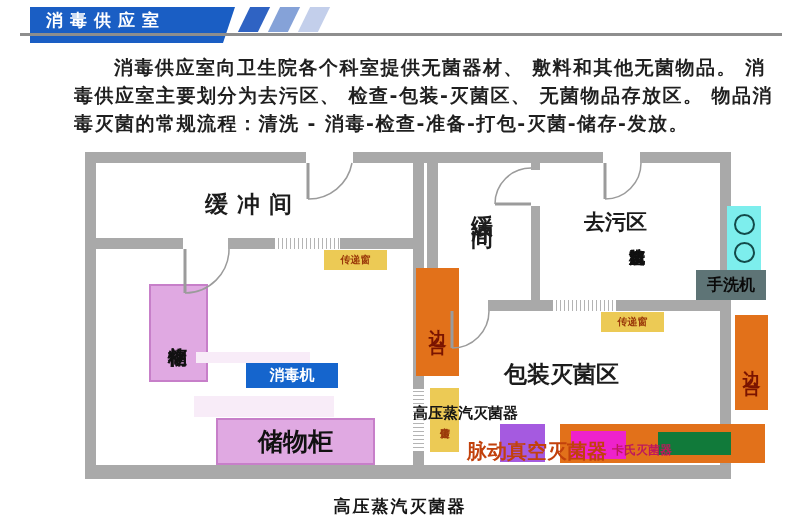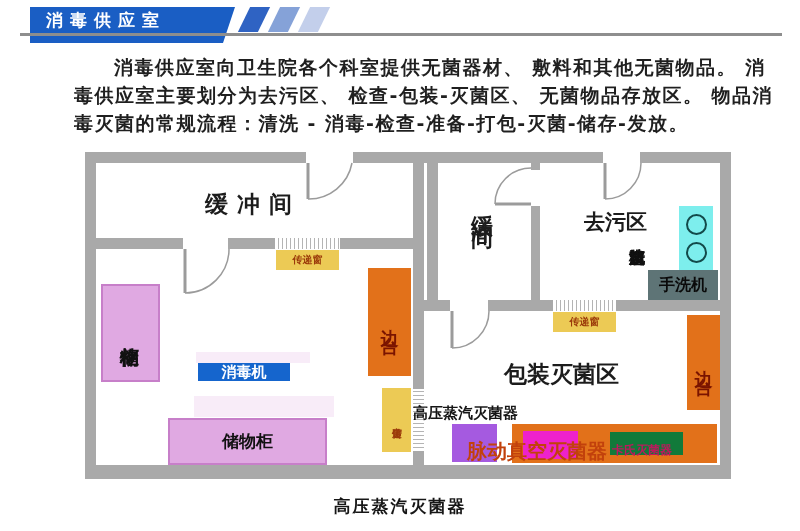--- a/index.html
+++ b/index.html
@@ -19,21 +19,21 @@
 
   
   .intro{position:absolute;left:30px;top:53px;width:750px;color:#1f1f1f;font-weight:600;margin-left:44px;}
   .intro .ln{height:28px;line-height:28px;font-size:19px;letter-spacing:1.5px;white-space:nowrap;}
   .intro .ln.first{padding-left:40px;}
 
   
   .wall{position:absolute;background:#a9a9a9;}
   .hatch-h{position:absolute;background:repeating-linear-gradient(90deg,#ffffff 0 3px,#b4b4b4 3px 4px);}
   .hatch-v{position:absolute;background:repeating-linear-gradient(0deg,#ffffff 0 3px,#b4b4b4 3px 4px);}
-  .box{position:absolute;box-sizing:border-box;display:flex;align-items:center;justify-content:center;}
+  .box{position:absolute;box-sizing:border-box;display:flex;align-items:center;justify-content:center;margin-left:48px;}
   .vtext{writing-mode:vertical-rl;text-orientation:upright;}
   .cab{background:#e0a9e2;border:2px solid #c77fc9;color:#111;font-weight:bold;}
   .yellow{background:#ecca55;color:#9b3a0a;font-weight:bold;font-size:10px;}
   .orange{background:#e2711a;}
   .orange-label{color:#7a1400;font-weight:bold;font-size:18px;letter-spacing:8px;}
   .roomlbl{position:absolute;color:#1c1c1c;font-weight:bold;white-space:nowrap;}
   .eqlbl{position:absolute;font-weight:bold;white-space:nowrap;}
   .doors{position:absolute;left:0;top:0;z-index:6;pointer-events:none;}
   .ftable{position:absolute;background:#f8ecf8;}
   .caption{position:absolute;left:0;top:495px;width:100%;text-align:center;
@@ -78,23 +78,23 @@
 
   <div class="wall" style="left:531px;top:163px;width:9px;height:7px"></div>
   <div class="wall" style="left:531px;top:206px;width:9px;height:96px"></div>
   <div class="wall" style="left:413px;top:300px;width:37px;height:11px"></div>
   <div class="wall" style="left:488px;top:300px;width:65px;height:11px"></div>
   <div class="wall" style="left:616px;top:300px;width:104px;height:11px"></div>
   <div class="hatch-h" style="left:553px;top:300px;width:63px;height:11px"></div>
 
   <div class="box cab vtext z2" style="left:101px;top:284px;width:59px;height:98px;font-size:19px">储物柜</div>
   <div class="ftable z2" style="left:196px;top:352px;width:114px;height:11px"></div>
-  <div class="box z3" style="left:198px;top:363px;width:92px;height:18px;background:#1565cd;color:#fff;font-size:15px;font-weight:bold">消毒机</div>
+  <div class="box z3" style="left:198px;top:363px;width:92px;height:25px;background:#1565cd;color:#fff;font-size:15px;font-weight:bold">消毒机</div>
   <div class="ftable z2" style="left:194px;top:396px;width:140px;height:21px"></div>
-  <div class="box cab z3" style="left:168px;top:418px;width:159px;height:47px;font-size:17px">储物柜</div>
+  <div class="box cab z3" style="left:168px;top:418px;width:159px;height:47px;font-size:25px">储物柜</div>
   <div class="box orange vtext orange-label z2" style="left:368px;top:268px;width:43px;height:108px">边台</div>
   <div class="box yellow z3" style="left:276px;top:250px;width:63px;height:20px">传递窗</div>
   <div class="box yellow vtext z3" style="left:382px;top:388px;width:29px;height:64px">传递窗</div>
 
   <div class="box z2" style="left:679px;top:206px;width:34px;height:64px;background:#7deeed;flex-direction:column;gap:7px">
     <span style="width:17px;height:17px;border:2.5px solid #134a4a;border-radius:50%"></span>
     <span style="width:17px;height:17px;border:2.5px solid #134a4a;border-radius:50%"></span>
   </div>
   <div class="box z3" style="left:648px;top:270px;width:70px;height:30px;background:#5e7476;color:#0a0a0a;font-size:16px;font-weight:bold">手洗机</div>
   <div class="box yellow z3" style="left:553px;top:312px;width:63px;height:20px">传递窗</div>

